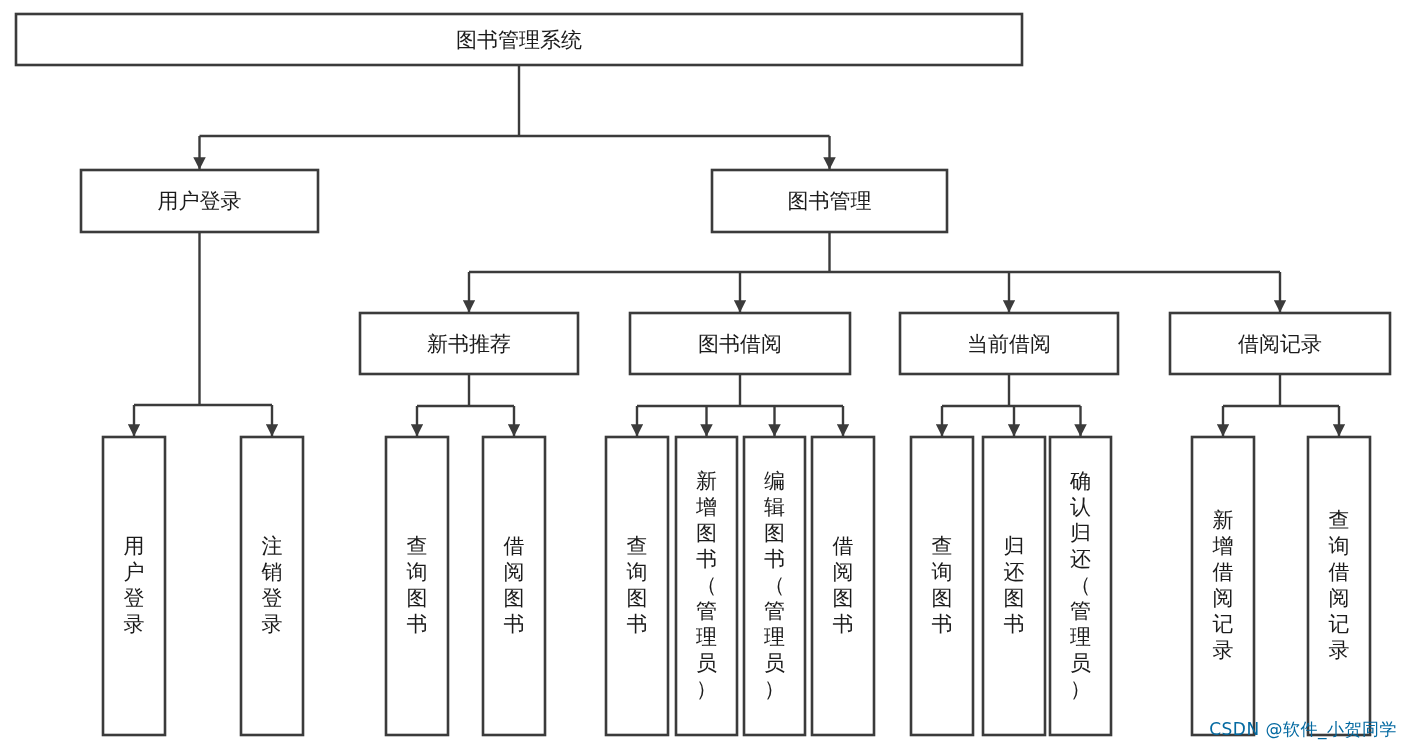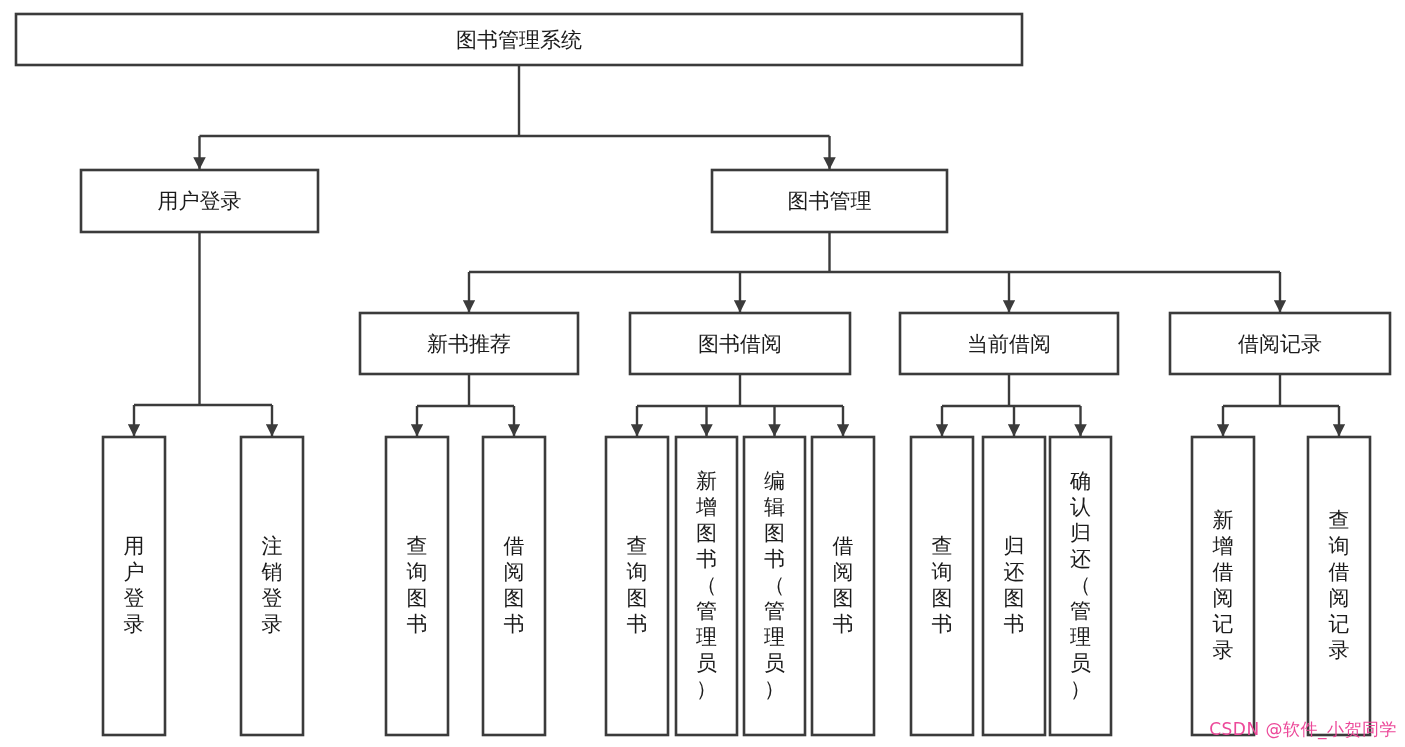--- a/index.html
+++ b/index.html
@@ -50,21 +50,21 @@
   .arrow-head {
     fill: #3b3b3b;
     stroke: none;
   }
   .watermark {
     position: absolute;
     right: 8px;
     bottom: 6px;
     font-family: "DejaVu Sans", "Liberation Sans", sans-serif;
     font-size: 17px;
-    color: #ec4899;
+    color: #0369a1;
     white-space: nowrap;
     letter-spacing: 0.5px;
     pointer-events: none;
   }
 </style>
 </head>
 <body>
 
 <svg id="diagram" viewBox="0 0 1405 747">
   <defs>

